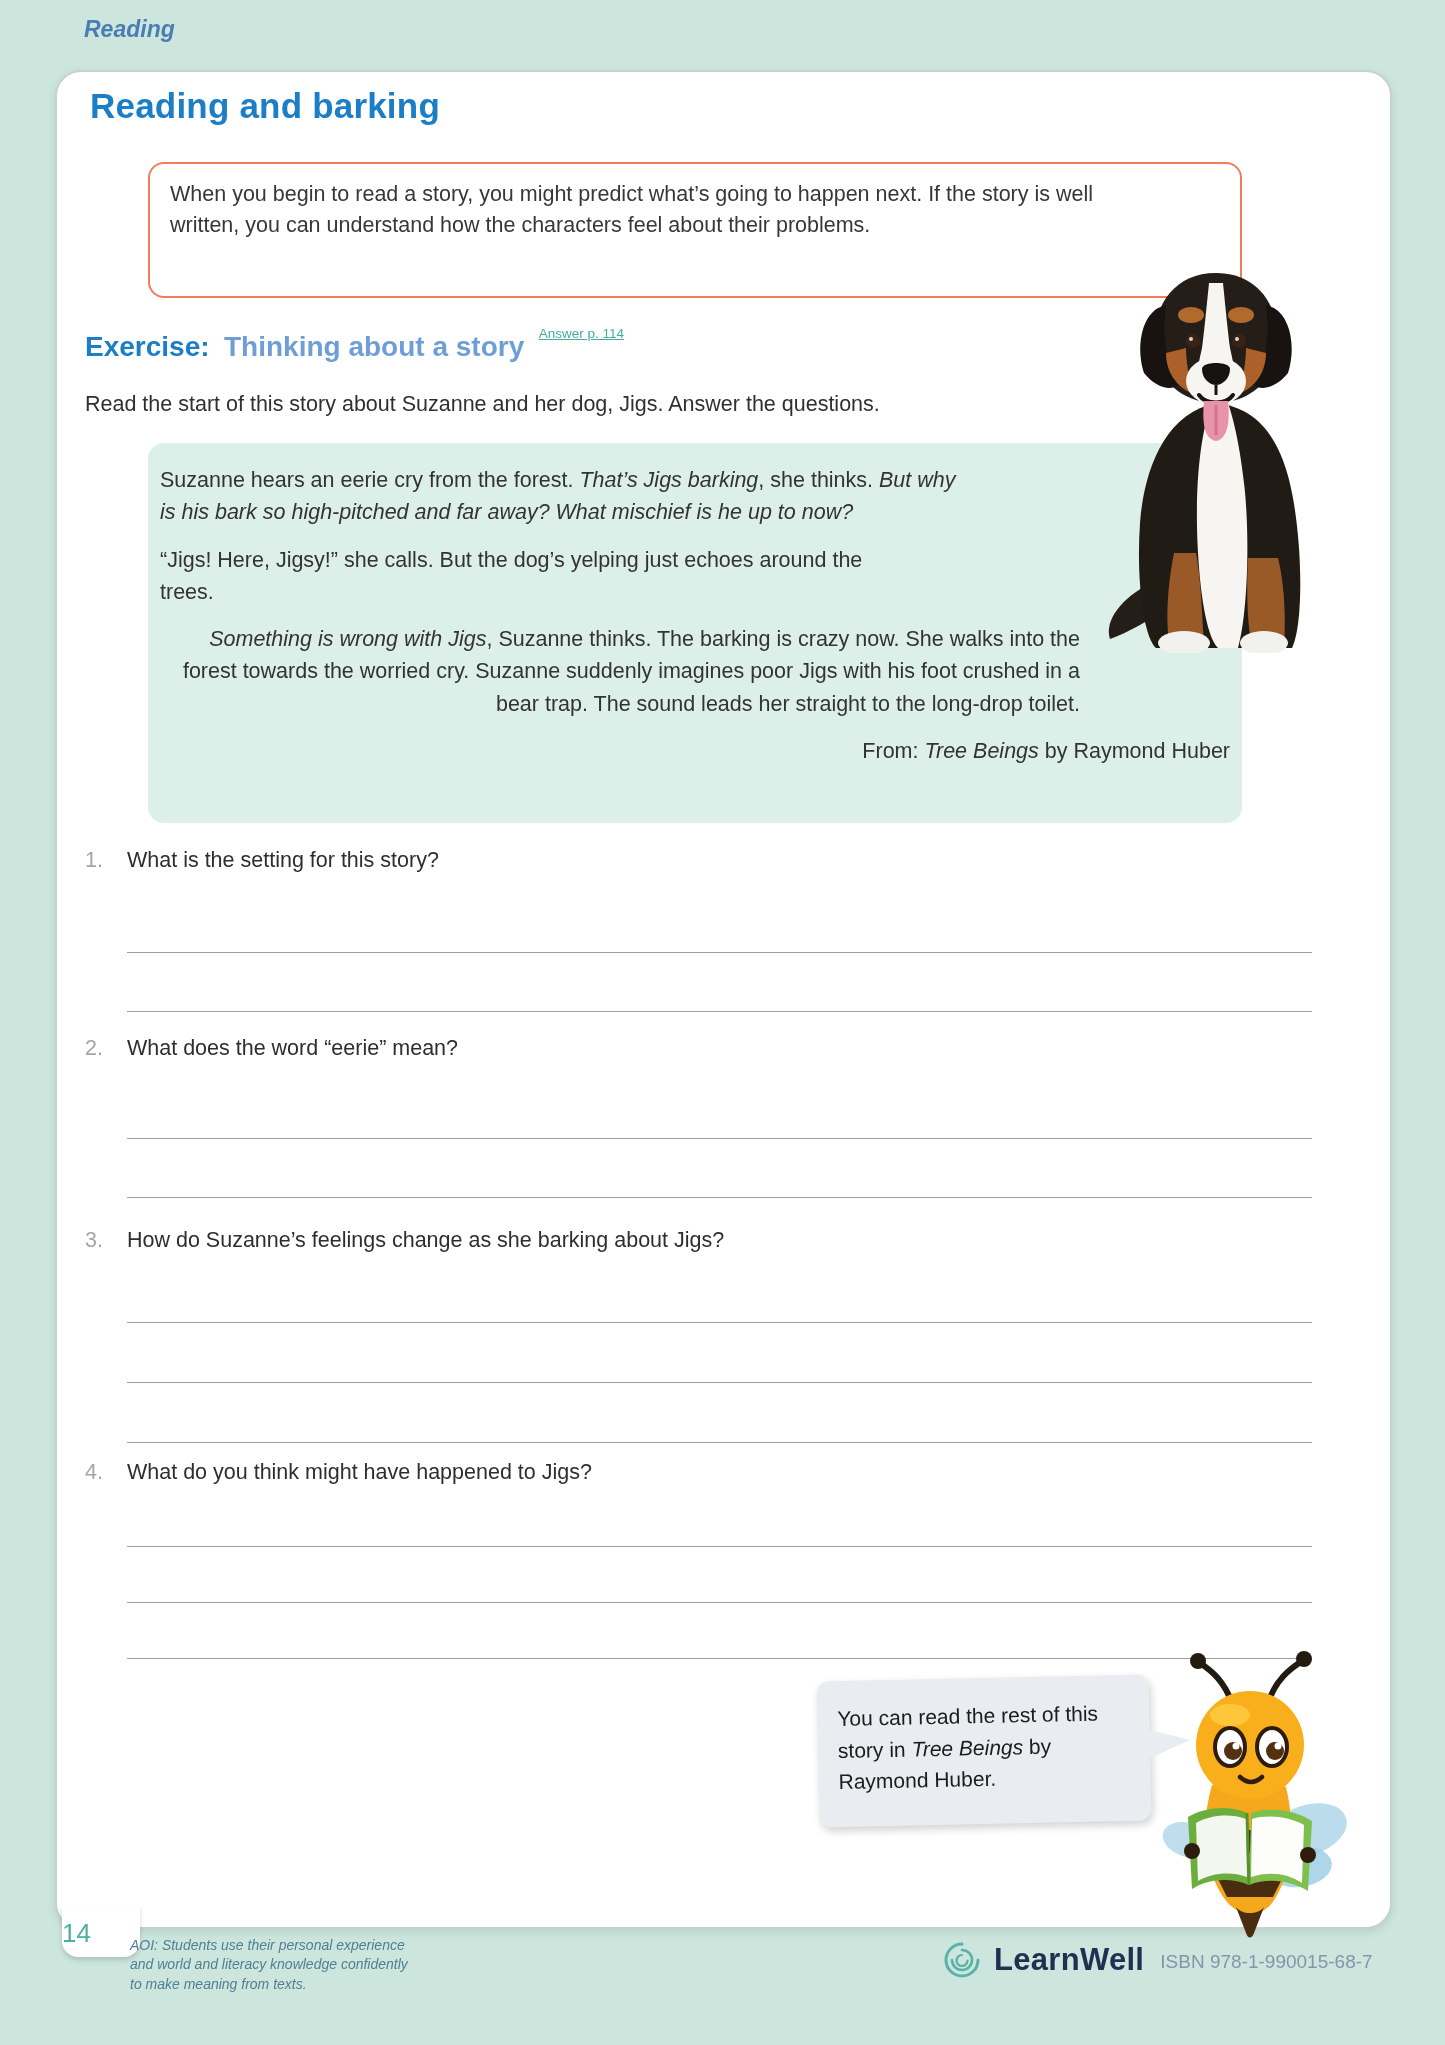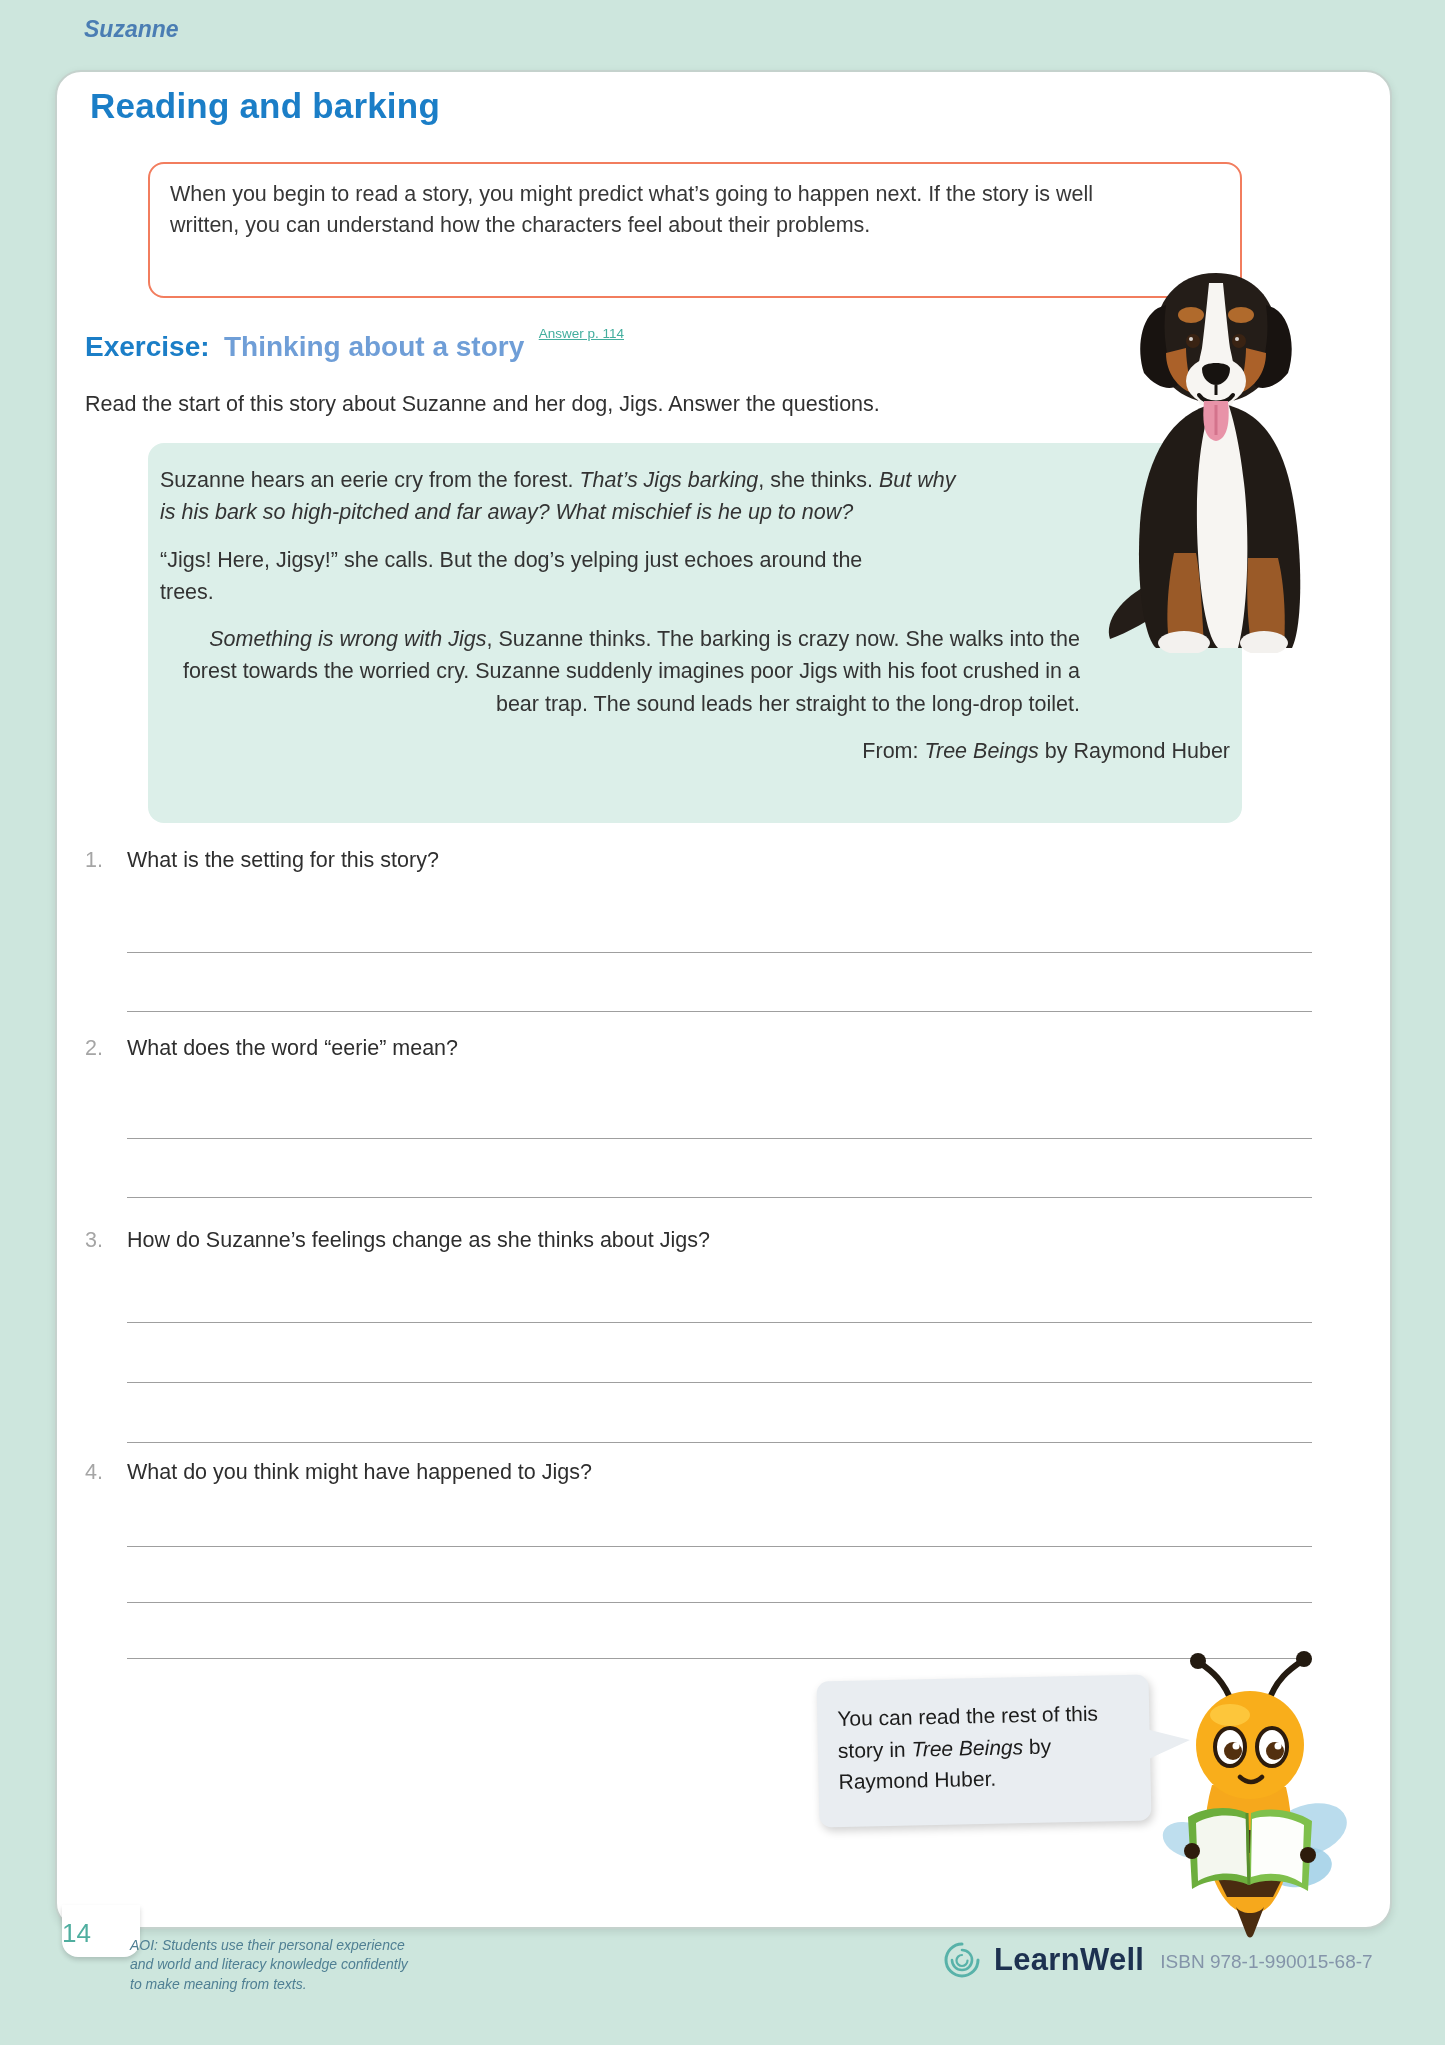--- a/index.html
+++ b/index.html
@@ -53,21 +53,21 @@
   .brand-name{font-size:31px;font-weight:600;color:#1d3150;margin-left:12px;letter-spacing:.3px;}
   .isbn{font-size:19px;color:#8494a9;margin-left:16px;position:relative;top:2px;}
 
   i{font-style:italic;}
 </style>
 </head>
 <body>
 
 <div class="page">
 
-  <div class="abs section-label">Suzanne</div>
+  <div class="abs section-label">Reading</div>
 
   <div class="abs card"></div>
 
   <div class="abs page-title">Reading and barking</div>
 
   <div class="abs intro-box">
     <p>When you begin to read a story, you might predict what’s going to happen next. If the story is well written, you can understand how the characters feel about their problems.</p>
   </div>
 
   <div class="abs exercise-row">
@@ -122,21 +122,21 @@
 
   <div class="abs q" style="top:1036px;">
     <span class="num">2.</span>
     <span>What does the word “eerie” mean?</span>
   </div>
   <div class="abs answer-line" style="top:1138px;"></div>
   <div class="abs answer-line" style="top:1197px;"></div>
 
   <div class="abs q" style="top:1228px;">
     <span class="num">3.</span>
-    <span>How do Suzanne’s feelings change as she thinks about Jigs?</span>
+    <span>How do Suzanne’s feelings change as she barking about Jigs?</span>
   </div>
   <div class="abs answer-line" style="top:1322px;"></div>
   <div class="abs answer-line" style="top:1382px;"></div>
   <div class="abs answer-line" style="top:1442px;"></div>
 
   <div class="abs q" style="top:1460px;">
     <span class="num">4.</span>
     <span>What do you think might have happened to Jigs?</span>
   </div>
   <div class="abs answer-line" style="top:1546px;"></div>

